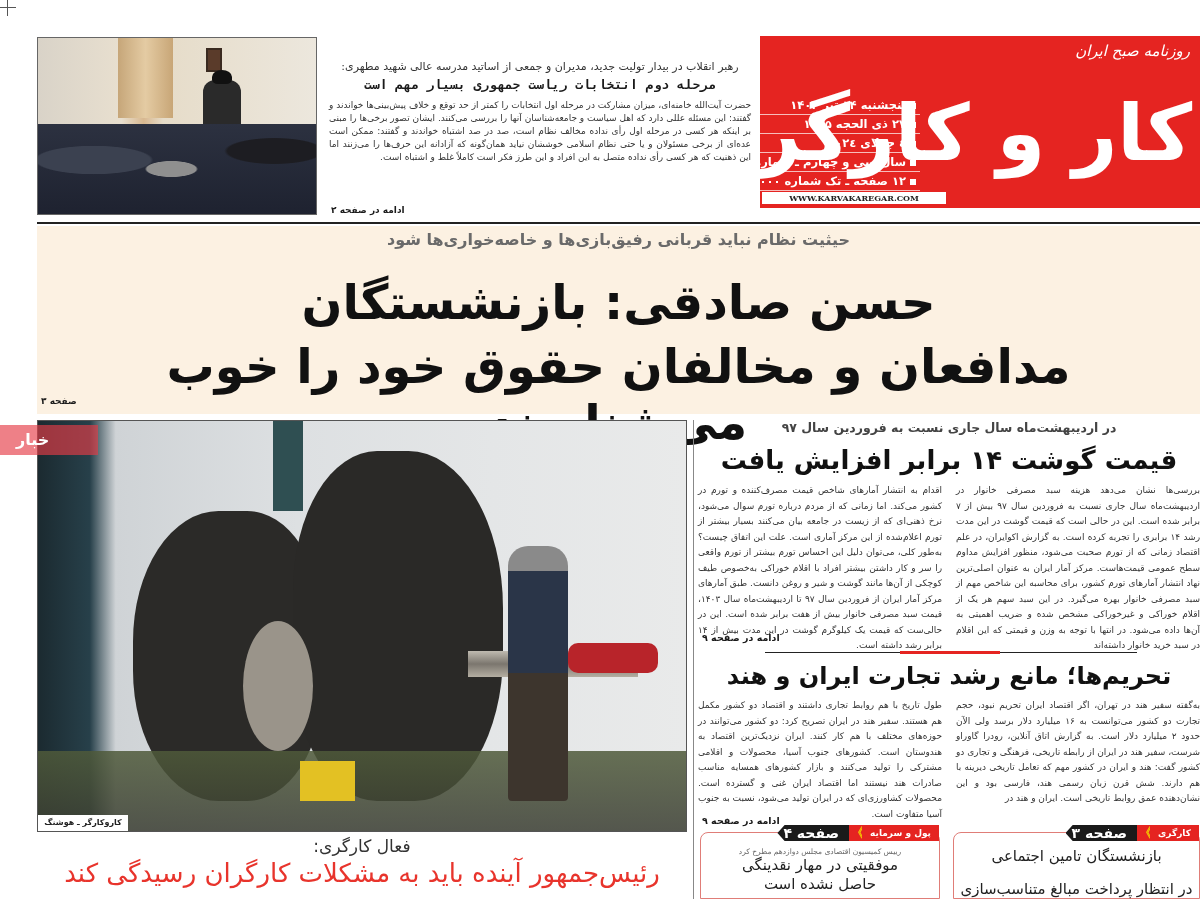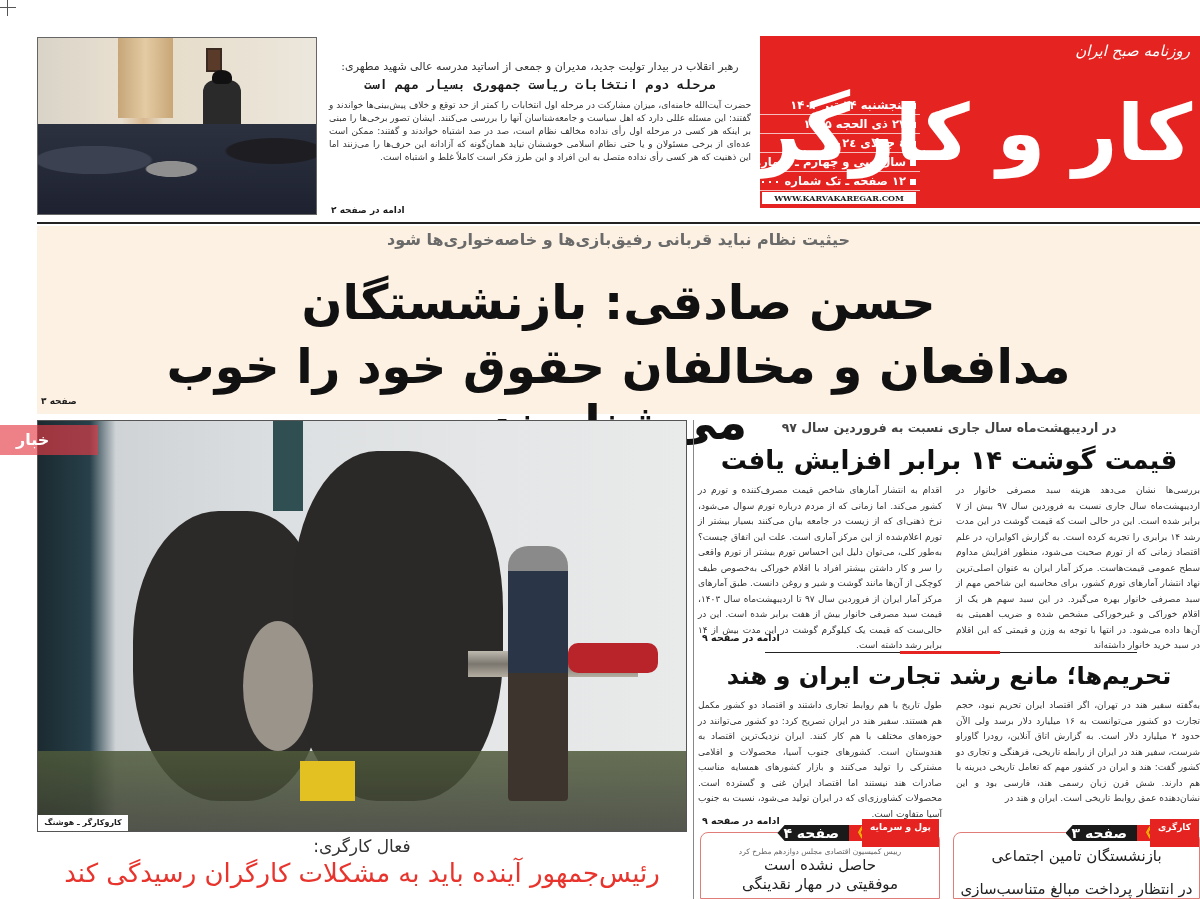--- a/index.html
+++ b/index.html
@@ -11,21 +11,21 @@
   .crop-mark::before { content: ""; position: absolute; left: 7px; top: 0; width: 1px; height: 16px; background: #555; }
   .crop-mark::after { content: ""; position: absolute; left: 0; top: 7px; width: 16px; height: 1px; background: #555; }
 
   
   .masthead { left: 760px; top: 36px; width: 440px; height: 172px; background: #e52421; }
   .mast-tagline { position: absolute; right: 10px; top: 6px; color: #fff; font-family: "DejaVu Serif", serif; font-style: italic; font-size: 15px; }
   .mast-logo { position: absolute; right: 8px; top: 22px; width: 250px; height: 150px; color: #fff; font-family: "DejaVu Sans", sans-serif; font-weight: bold; font-size: 78px; line-height: 150px; text-align: right; letter-spacing: -4px; direction: rtl; white-space: nowrap; }
   .mast-info { position: absolute; left: 0; top: 60px; width: 160px; }
   .mast-line { height: 19px; border-bottom: 1px solid rgba(255,255,255,0.7); color: #fff; font-size: 11.5px; font-weight: bold; direction: rtl; text-align: right; padding-right: 4px; white-space: nowrap; line-height: 18px; }
   .mast-line .sq { display: inline-block; width: 6px; height: 6px; background: #fff; margin-left: 4px; vertical-align: middle; }
-  .mast-url { position: absolute; left: 2px; top: 156px; width: 154px; height: 12px; background: #fff; color: #222; font-family: "DejaVu Serif", serif; font-size: 8px; font-weight: bold; text-align: center; line-height: 12px; }
+  .mast-url { position: absolute; left: 2px; top: 156px; width: 184px; height: 12px; background: #fff; color: #222; font-family: "DejaVu Serif", serif; font-size: 8px; font-weight: bold; text-align: center; line-height: 12px; }
 
   
   .top-photo { left: 37px; top: 37px; width: 280px; height: 178px; border: 1px solid #666; background: linear-gradient(90deg,#d9d3c8 0%,#e8dfcf 30%,#d8b890 38%,#e6dcc9 45%,#ece7dd 100%); overflow: hidden; }
   .top-photo .curtain { position: absolute; left: 80px; top: 0; width: 55px; height: 80px; background: linear-gradient(90deg,#c6a679,#e4cba3,#c8a677); }
   .top-photo .frame { position: absolute; left: 168px; top: 10px; width: 16px; height: 24px; background: #5a3b2a; border: 2px solid #3a2a20; }
   .top-photo .speaker { position: absolute; left: 165px; top: 42px; width: 38px; height: 60px; background: #2a2a2a; border-radius: 12px 12px 4px 4px; }
   .top-photo .speaker::before { content: ""; position: absolute; left: 9px; top: -10px; width: 20px; height: 14px; background: #111; border-radius: 50% 50% 30% 30%; }
   .top-photo .crowd { position: absolute; left: 0; bottom: 0; width: 100%; height: 90px; background: radial-gradient(ellipse at 20% 40%,#3b4150 0 18%,transparent 19%), radial-gradient(ellipse at 48% 50%,#8f8f8f 0 12%,transparent 13%), radial-gradient(ellipse at 85% 30%,#1d1d22 0 14%,transparent 15%), linear-gradient(#2c3140,#1e2230); }
 
   
@@ -76,21 +76,21 @@
   .sep-red { left: 900px; top: 651px; width: 100px; height: 3px; background: #e52421; }
 
   .trade-story { left: 698px; top: 660px; width: 502px; height: 160px; }
   .trade-story .kicker { text-align: center; direction: rtl; font-size: 12px; color: #444; }
   .trade-story .title { text-align: center; direction: rtl; font-size: 24px; font-weight: bold; color: #111; margin-top: 2px; }
   .trade-cont { left: 702px; top: 815px; font-size: 9.5px; font-weight: bold; direction: rtl; }
 
   
   .box { border: 1px solid #e07d78; border-radius: 8px 8px 0 0; background: #fff; }
   .tag { position: absolute; top: -8px; right: 0; height: 16px; display: flex; flex-direction: row-reverse; align-items: center; }
-  .tag .section { background: #e52421; color: #fff; font-size: 9px; font-weight: bold; padding: 0 8px; height: 28px; line-height: 16px; direction: rtl; }
+  .tag .section { background: #e52421; color: #fff; font-size: 9px; font-weight: bold; padding: 0 8px; height: 16px; line-height: 16px; direction: rtl; }
   .tag .chev { color: #f2c400; font-size: 13px; font-weight: bold; background: #e52421; height: 16px; line-height: 16px; padding: 0 2px; letter-spacing: -4px; }
   .tag .pg { background: #1a1a1a; color: #fff; font-size: 14px; font-weight: bold; padding: 0 10px 0 6px; height: 16px; line-height: 16px; direction: rtl; clip-path: polygon(10% 0,100% 0,100% 100%,10% 100%,0 50%); }
   .box-money { left: 700px; top: 832px; width: 240px; height: 67px; }
   .box-labor { left: 953px; top: 832px; width: 247px; height: 67px; }
   .box .small { text-align: center; direction: rtl; font-size: 7.5px; color: #666; margin-top: 14px; }
   .box .btitle { text-align: center; direction: rtl; font-size: 15px; color: #222; line-height: 19px; }
   .box-labor .btitle { margin-top: 14px; }
 </style>
 </head>
 <body>
@@ -175,22 +175,22 @@
 </div>
 <div class="abs trade-cont">ادامه در صفحه ۹</div>
 
 <div class="abs box box-money">
   <div class="tag">
     <span class="section">پول و سرمایه</span>
     <span class="chev">《</span>
     <span class="pg">صفحه ۴</span>
   </div>
   <div class="small">رییس کمیسیون اقتصادی مجلس دوازدهم مطرح کرد</div>
+  <div class="btitle">موفقیتی در مهار نقدینگی</div>
   <div class="btitle">حاصل نشده است</div>
-  <div class="btitle">موفقیتی در مهار نقدینگی</div>
 </div>
 
 <div class="abs box box-labor">
   <div class="tag">
     <span class="section">کارگری</span>
     <span class="chev">《</span>
     <span class="pg">صفحه ۳</span>
   </div>
   <div class="btitle">بازنشستگان تامین اجتماعی</div>
   <div class="btitle">در انتظار پرداخت مبالغ متناسب‌سازی</div>

